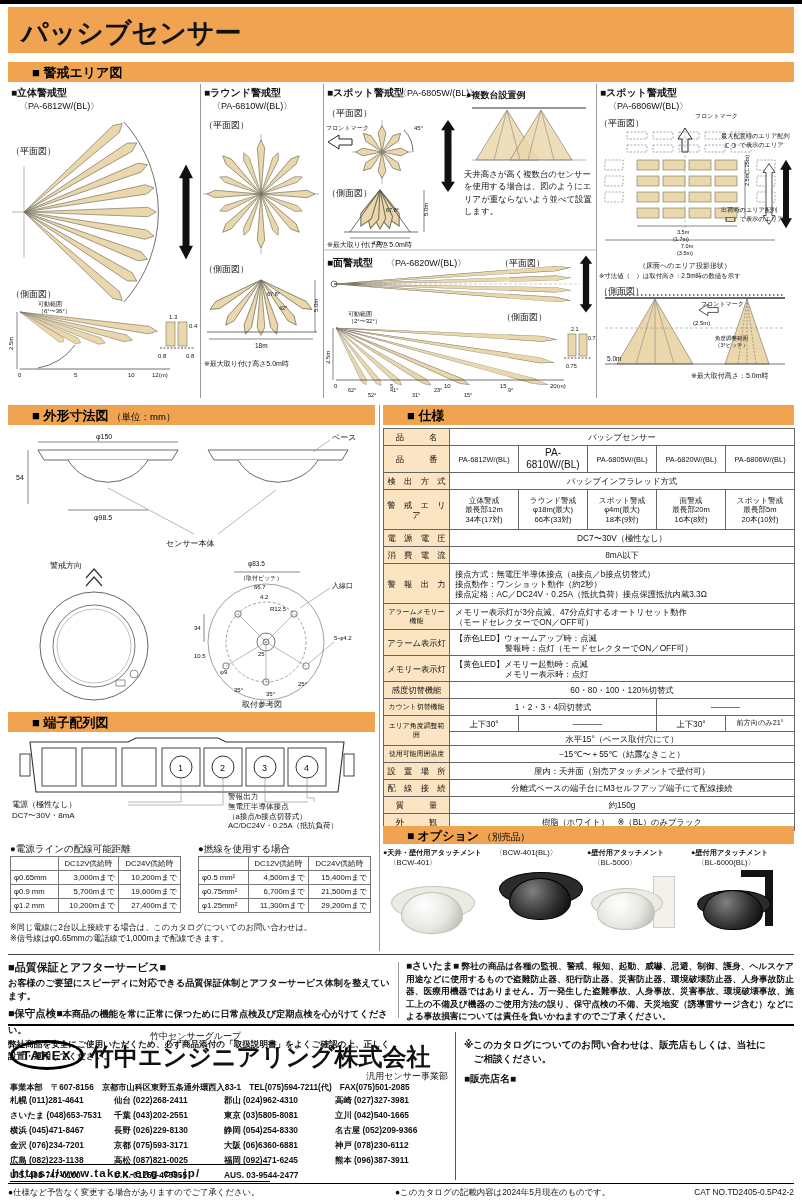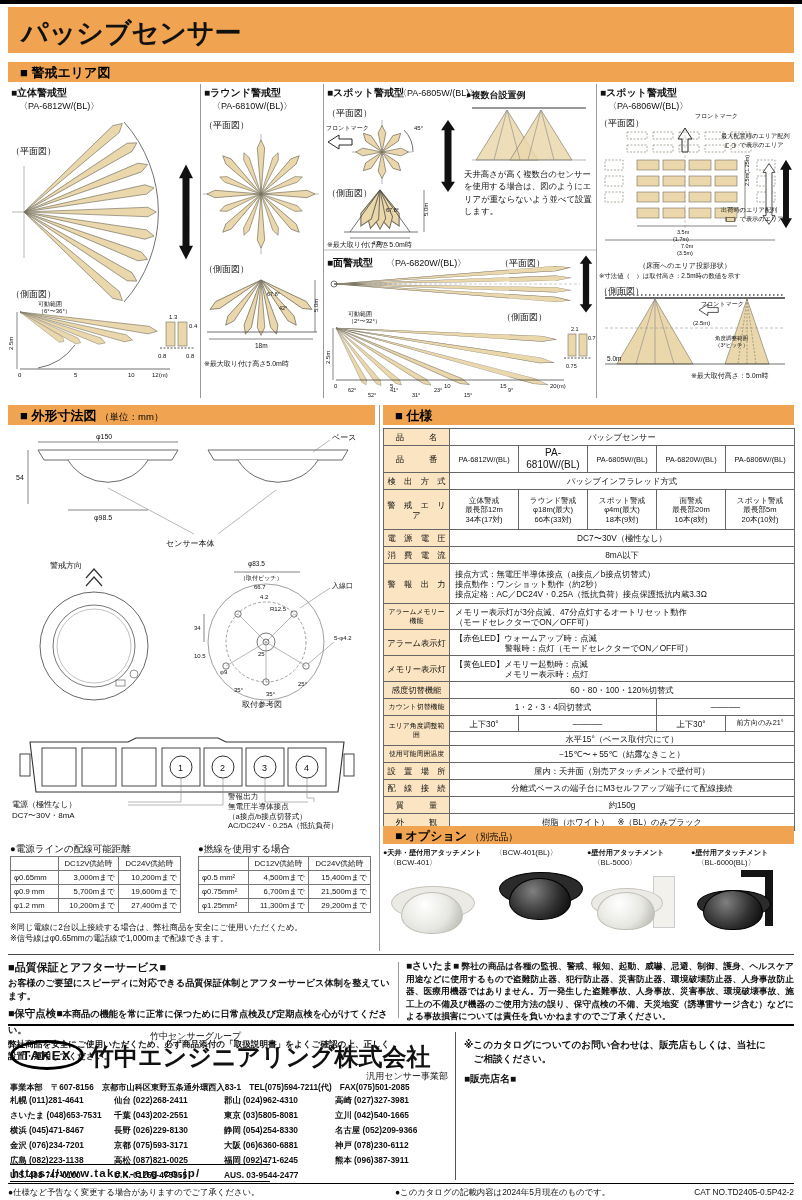--- a/index.html
+++ b/index.html
@@ -1,20 +1,20 @@
 <!DOCTYPE html>
 <html><head>
 <meta charset="utf-8">
 <style>
   *{margin:0;padding:0;box-sizing:border-box}
   html,body{background:#fff}
   body{font-family:"Liberation Sans","DejaVu Sans",sans-serif;color:#111}
   .page{position:relative;width:802px;height:1200px;background:#fff;overflow:hidden}
   .abs{position:absolute}
-  .bar{position:absolute;background:#F0A452;color:#000;font-weight:bold;font-size:13px;padding:2px 12px}
+  .bar{position:absolute;background:#F0A452;color:#000;font-weight:bold;font-size:13px;padding:2px 24px}
   .bar .unit{font-weight:normal;font-size:9.5px}
   .pre{white-space:pre-line}
   .colline{position:absolute;width:0;border-left:1px solid #9a9a9a}
   svg{display:block}
   svg text{font-family:"Liberation Sans","DejaVu Sans",sans-serif;fill:#111}
   .bm{fill:#EAD7AC;stroke:#76705F;stroke-width:.6}
   .bmd{fill:none;stroke:#8a8476;stroke-width:.7;stroke-dasharray:2,1.5}
   .ln{stroke:#333;stroke-width:.7;fill:none}
   .lng{stroke:#888;stroke-width:.6;fill:none}
   .dim{stroke:#333;stroke-width:.6;fill:none}
@@ -442,20 +442,21 @@
     <text x="186" y="74" class="t6">34</text>
     <text x="186" y="102" class="t6">10.5</text>
     <text x="212" y="118" class="t6">φ9</text>
     <text x="250" y="100" class="t6">25</text>
     <text x="226" y="136" class="t6">35°</text>
     <text x="258" y="140" class="t6">35°</text>
     <text x="290" y="130" class="t6">25°</text>
     <text x="234" y="151" class="t8">取付参考図</text>
   </svg>
 
+  <div class="bar" style="left:8px;top:712px;width:367px;height:20px">■ 端子配列図</div>
   <svg class="abs" style="left:8px;top:736px" width="367" height="70" viewBox="0 0 367 70">
     <path d="M22,6 L120,6 L128,2 L210,2 L218,6 L336,6 L330,56 L28,56 Z" fill="#fff" stroke="#333" stroke-width="1.1"></path>
     <rect x="12" y="18" width="10" height="22" fill="none" stroke="#333" stroke-width="0.9"></rect>
     <rect x="336" y="18" width="10" height="22" fill="none" stroke="#333" stroke-width="0.9"></rect>
     <rect x="34" y="12" width="34" height="38" fill="none" stroke="#333" stroke-width="0.9"></rect>
     <rect x="74" y="12" width="34" height="38" fill="none" stroke="#333" stroke-width="0.9"></rect>
     <rect x="114" y="12" width="34" height="38" fill="none" stroke="#333" stroke-width="0.9"></rect>
     <rect x="154" y="12" width="38" height="38" fill="none" stroke="#333" stroke-width="0.9"></rect>
     <rect x="196" y="12" width="38" height="38" fill="none" stroke="#333" stroke-width="0.9"></rect>
     <rect x="238" y="12" width="38" height="38" fill="none" stroke="#333" stroke-width="0.9"></rect>
@@ -523,21 +524,21 @@
           <td class="v">6,700mまで</td>
           <td class="v">21,500mまで</td>
         </tr>
     <tr>
           <td>φ1.25mm²</td>
           <td class="v">11,300mまで</td>
           <td class="v">29,200mまで</td>
         </tr>
   </tbody>
     </table>
-  <div class="abs" style="left:10px;top:922px;font-size:8.2px">※同じ電線に2台以上接続する場合は、弊社商品を安全にご使用いただくため。</div>
+  <div class="abs" style="left:10px;top:922px;font-size:8.2px">※同じ電線に2台以上接続する場合は、このカタログについてのお問い合わせは。</div>
   <div class="abs" style="left:10px;top:933px;font-size:8.2px">※信号線はφ0.65mmの電話線で1,000mまで配線できます。</div>
 
   <div class="bar" style="left:383px;top:405px;width:411px;height:20px">■ 仕様</div>
   <div class="abs" style="left:383px;top:428px">
     <table class="spec">
       <colgroup>
           <col style="width:66px">
           <col style="width:69px">
           <col style="width:69px">
           <col style="width:69px">

